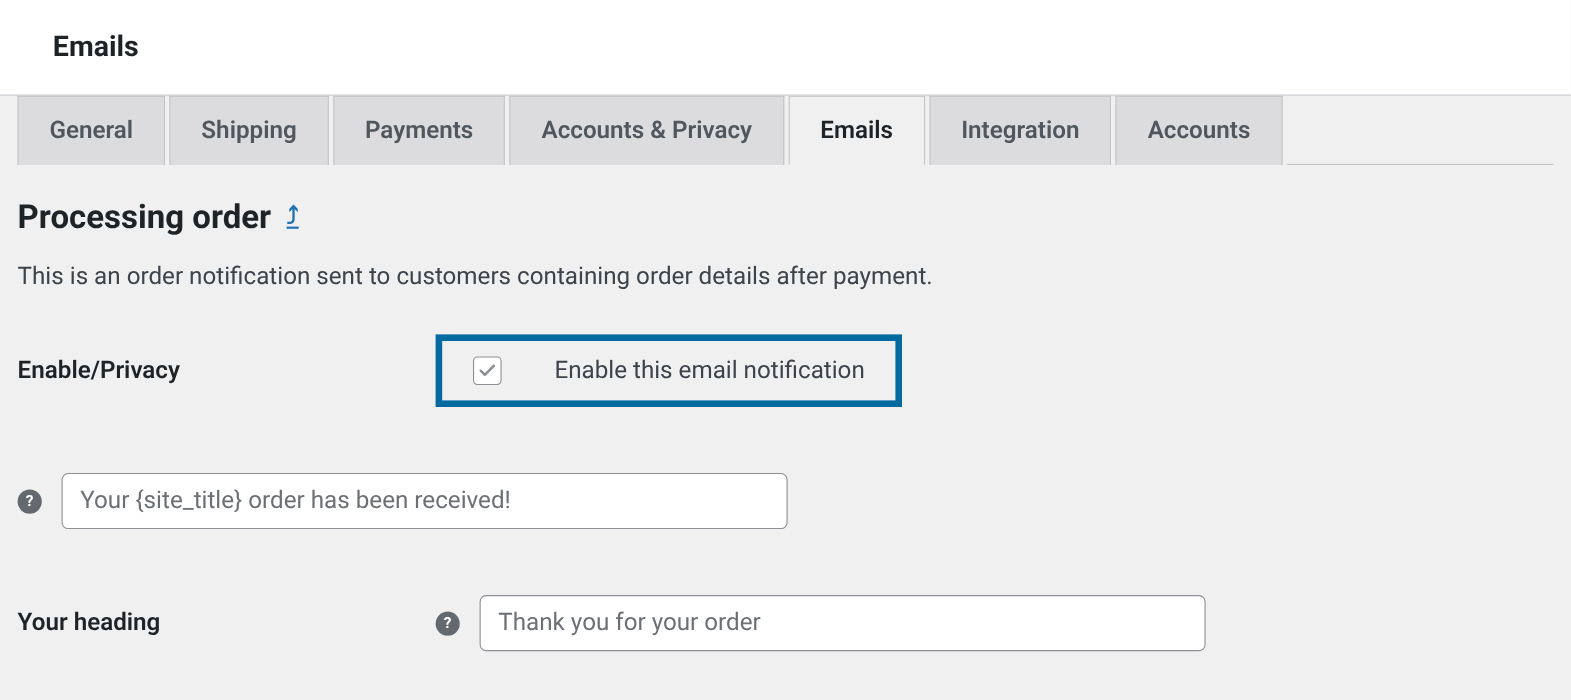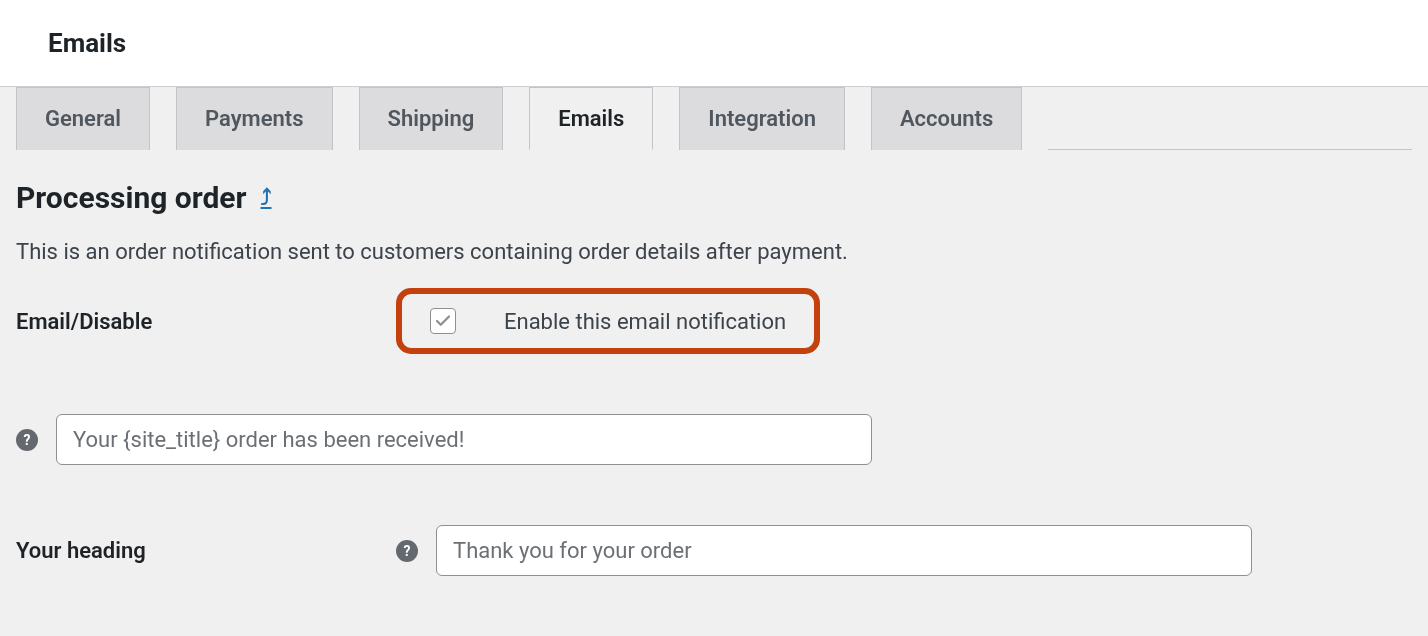--- a/index.html
+++ b/index.html
@@ -1,63 +1,64 @@
 <!DOCTYPE html>
 <html><head>
   <meta charset="utf-8">
   <style>
     * { margin:0; padding:0; box-sizing:border-box; font-family:-apple-system,BlinkMacSystemFont,"Segoe UI",Roboto,sans-serif; }
     body { background:#f0f0f1; color:#1d2327; width:1428px; height:636px; overflow:hidden; }
     .topbar { background:#fff; padding:28px 48px 28px; }
     .topbar h1 { font-size:26px; font-weight:700; color:#1d2327; }
-    .tabbar { display:flex; gap:26px; padding:0 16px; background:#f0f0f1; border-top:1px solid #ccd0d4; }
+    .tabbar { display:flex; gap:4px; padding:0 16px; background:#f0f0f1; border-top:1px solid #ccd0d4; }
     .tab { background:#dcdcde; border:1px solid #c3c4c7; border-bottom:none; padding:18px 28px; font-size:22px; color:#50575e; font-weight:600; cursor:pointer; }
     .tab.active { background:#f0f0f1; color:#1d2327; border-bottom:1px solid #f0f0f1; }
     .tabbar::after { content:""; flex:1; border-bottom:1px solid #c3c4c7; }
     .content { padding:30px 16px 11px; }
     .page-title { font-size:30px; font-weight:700; display:flex; align-items:center; gap:14px; margin-bottom:24px; }
     .back-link { color:#2271b1; text-decoration:underline; font-size:22px; cursor:pointer; }
-    .desc { font-size:22px; color:#3c434a; margin-bottom:24px; }
+    .desc { font-size:22px; color:#3c434a; margin-bottom:40px; }
     .form-row { display:flex; align-items:center; margin-bottom:60px; }
     .form-label { width:380px; font-size:22px; font-weight:600; color:#1d2327; }
     .help { width:22px; height:22px; border-radius:50%; background:#646970; color:#fff; font-size:14px; font-weight:700; display:inline-flex; align-items:center; justify-content:center; margin-right:18px; cursor:help; }
     .checkbox-wrap { display:flex; align-items:center; gap:16px; padding:14px 28px; }
-    .checkbox-wrap.highlighted { border:6px solid #c2410c; border-radius:15px;gap:48px; }
+    .checkbox-wrap.highlighted { border:6px solid #0369a1; border-radius:0;gap:48px; }
     .fake-check { width:26px; height:26px; border:1px solid #8c8f94; border-radius:4px; display:flex; align-items:center; justify-content:center; background:#fff; cursor:pointer; }
     .fake-check svg { stroke:#8c8f94; }
     .check-label { font-size:22px; color:#3c434a; }
-    .text-input { width:816px; padding:12px 16px; font-size:22px; border:1px solid #8c8f94; border-radius:6px; background:#fff; color:#c2410c; }
+    .text-input { width:660px; padding:12px 16px; font-size:22px; border:1px solid #8c8f94; border-radius:6px; background:#fff; color:#c2410c; }
     .text-input::placeholder { color:#6c7075; }
     .field-cell { display:flex; align-items:center; }
   </style>
 </head>
 <body>
 
 <div class="topbar">
   <h1>Emails</h1>
 </div>
 
 <div class="tabbar" id="tabbar">
     <div class="tab">General</div>
+    <div class="tab">Shipping</div>
     <div class="tab">Payments</div>
-    <div class="tab">Shipping</div>
+    <div class="tab">Accounts &amp; Privacy</div>
     <div class="tab active">Emails</div>
     <div class="tab">Integration</div>
     <div class="tab">Accounts</div>
   </div>
 
 <div class="content">
   <div class="page-title">
     <span>Processing order</span>
     <span class="back-link">⤴</span>
   </div>
   <p class="desc">This is an order notification sent to customers containing order details after payment.</p>
 
   <div class="form-row">
-    <div class="form-label">Email/Disable</div>
+    <div class="form-label">Enable/Privacy</div>
     <div class="checkbox-wrap highlighted">
       <span class="fake-check">
         <svg width="18" height="18" viewBox="0 0 24 24" fill="none" stroke-width="3" stroke-linecap="round" stroke-linejoin="round">
             <polyline points="20 6 9 17 4 12"></polyline>
           </svg>
       </span>
       <span class="check-label">Enable this email notification</span>
     </div>
   </div>
 

